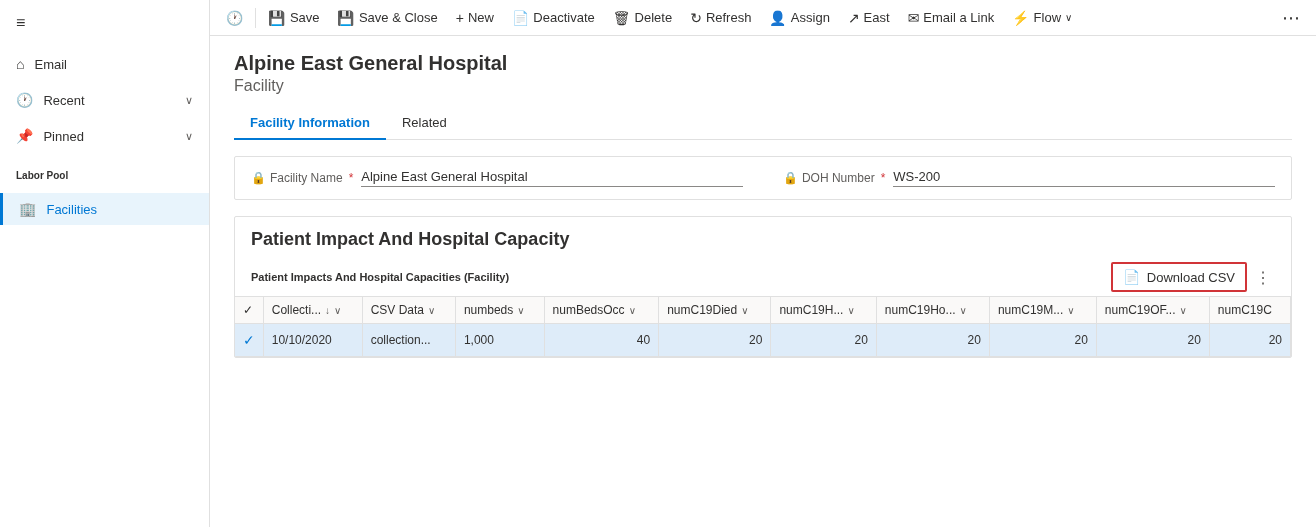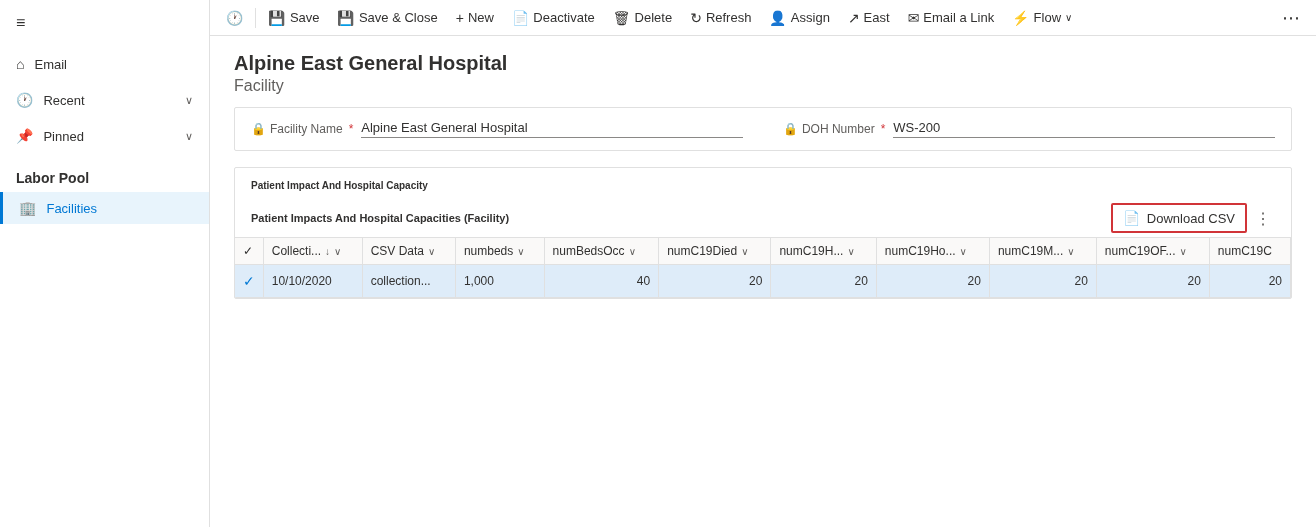--- a/index.html
+++ b/index.html
@@ -25,22 +25,22 @@
       align-items: center;
       padding: 10px 16px;
       cursor: pointer;
       color: #323130;
       gap: 10px;
       font-size: 13px;
     }
     .sidebar-nav-item .icon { font-size: 14px; }
     .sidebar-nav-item .chevron { margin-left: auto; font-size: 11px; color: #605e5c; }
     .sidebar-section-label {
-      padding: 16px 16px 6px;
-      font-size: 14px;
+      padding: 16px 16px 12px;
+      font-size: 10px;
       font-weight: 700;
       color: #323130;
       text-transform: none;
     }
     .sidebar-item-active {
       display: flex;
       align-items: center;
       padding: 8px 16px;
       background: #e8f4fc;
       cursor: pointer;
@@ -163,21 +163,21 @@
     }
     .field-lock { color: #605e5c; font-size: 12px; }
 
     
     .subgrid-section {
       border: 1px solid #e0e0e0;
       border-radius: 2px;
       overflow: hidden;
     }
     .subgrid-title {
-      font-size: 10px;
+      font-size: 18px;
       font-weight: 600;
       color: #323130;
       padding: 12px 16px 8px;
     }
     .subgrid-toolbar {
       display: flex;
       align-items: center;
       padding: 4px 16px;
       border-bottom: 1px solid #e0e0e0;
       justify-content: space-between;
@@ -320,20 +320,24 @@
     </button>
 
     <div class="toolbar-more">⋯</div>
   </div>
 
   <div class="content">
 
     <div class="record-title">Alpine East General Hospital</div>
     <div class="record-subtitle">Facility</div>
 
+    <div class="tabs">
+      <div class="tab active">Facility Information</div>
+      <div class="tab">Related</div>
+    </div>
 
     <div class="field-section">
       <div class="field-group">
         <div class="field-label">
           <span class="field-lock">🔒</span>
           <span>Facility Name</span>
           <span class="field-required">*</span>
         </div>
         <div class="field-value">Alpine East General Hospital</div>
       </div>

